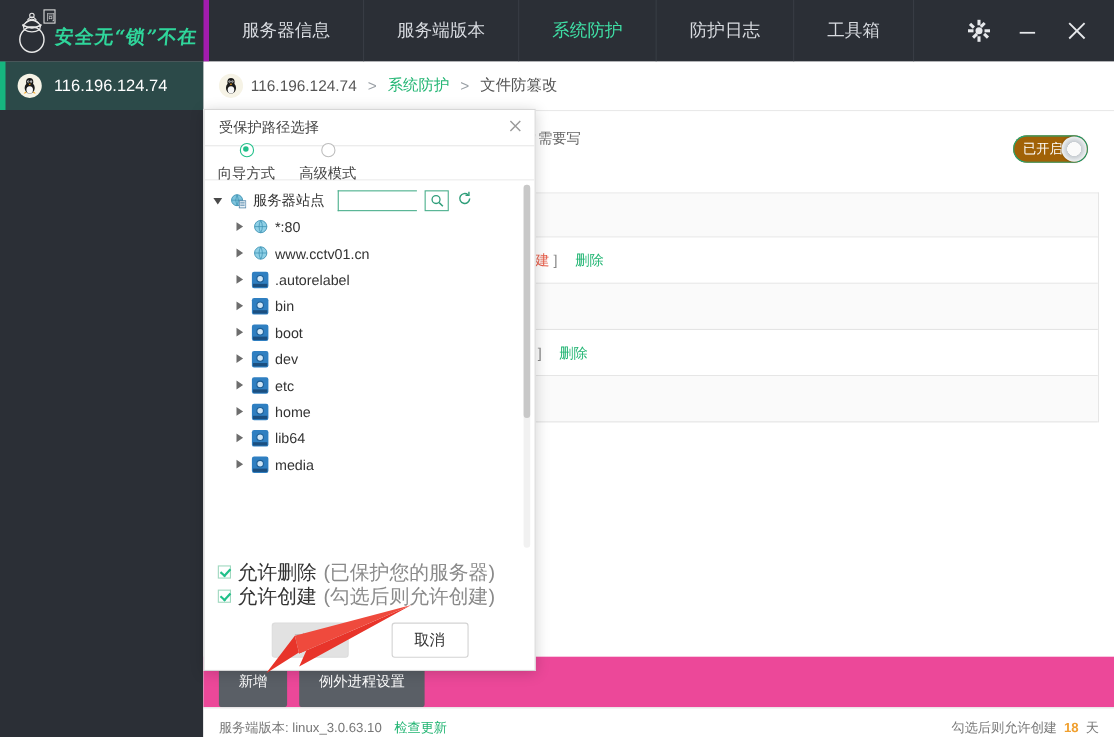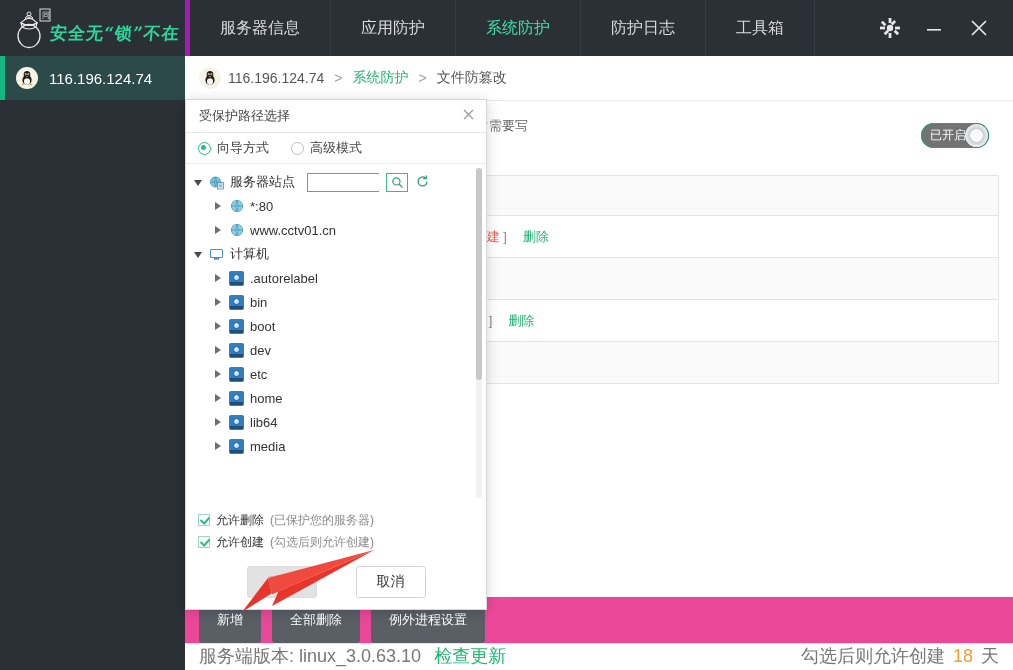--- a/index.html
+++ b/index.html
@@ -67,21 +67,21 @@
   .crumb .lnk{color:#22b573;cursor:pointer;}
   .crumb .cur{color:#555;}
 
   
   .main{flex:1;position:relative;padding:14px 14px 0 14px;box-sizing:border-box;min-height:0;}
   .notice{
     font-size:13px;color:#666;line-height:22px;padding-left:4px;width:530px;
   }
   .toggle{
     position:absolute;right:24px;top:22px;width:68px;height:25px;border-radius:13px;
-    background:#737373;display:flex;align-items:center;cursor:pointer;
+    background:#a16207;display:flex;align-items:center;cursor:pointer;
     box-shadow:inset 0 0 0 1px #1aa97a;
     margin-left:16px;
   }
   .toggle span{color:#fff;font-size:12px;margin-left:9px;white-space:nowrap;}
   .knob{
     position:absolute;right:1px;top:1px;width:23px;height:23px;border-radius:50%;
     background:radial-gradient(circle at 50% 50%,#fafafa 38%,#c7ccd1 40%,#eef1f3 70%);
     box-shadow:0 0 2px rgba(0,0,0,.35);
   }
   .table{margin-top:16px;border:1px solid #e4e4e4;border-bottom:none;}
@@ -104,42 +104,42 @@
     background:#ec4899;
   }
   .btn-dark{
     background:#5a5f66;color:#fff;border:none;border-radius:3px;
     padding:7px 18px;font-size:13px;cursor:pointer;
     font-family:"Liberation Sans","DejaVu Sans",sans-serif;
   }
 
   
   .footer{
-    flex:0 0 26px;display:flex;align-items:flex-start;justify-content:space-between;
-    border-top:1px solid #e4e4e4;font-size:18px;color:#777;padding:0 14px;background:#fff;
+    flex:0 0 26px;display:flex;align-items:flex-end;justify-content:space-between;
+    border-top:1px solid #e4e4e4;font-size:12px;color:#777;padding:0 14px;background:#fff;
   }
   .footer .upd{color:#22b573;cursor:pointer;margin-left:8px;}
-  .footer .days{color:#f0a030;font-weight:normal;margin:12px 3px;}
+  .footer .days{color:#f0a030;font-weight:bold;margin:12px 3px;}
 
   
   .dialog{
     position:absolute;left:185px;top:99px;width:302px;
     background:#fff;border:1px solid #d7d7d7;box-shadow:0 2px 12px rgba(0,0,0,.18);
     z-index:40;box-sizing:border-box;
   }
   .dlg-head{
     height:32px;display:flex;align-items:center;justify-content:space-between;
     padding:0 10px 0 13px;font-size:13px;color:#444;border-bottom:1px solid #e8e8e8;
   }
   .dlg-x{color:#999;font-size:16px;cursor:pointer;line-height:1;}
   .dlg-modes{
     height:30px;display:flex;align-items:center;gap:22px;padding-left:12px;
     border-bottom:1px solid #ececec;font-size:13px;color:#444;
   }
-  .radio{display:flex;align-items:center;gap:6px;cursor:pointer;}
+  .radio{display:flex;align-items:center;gap:6px;cursor:pointer;flex-direction:column;}
   .rdot{
     width:11px;height:11px;border-radius:50%;border:1px solid #bdbdbd;background:#fff;
     display:inline-block;position:relative;flex:0 0 11px;
   }
   .radio.on .rdot{border-color:#21c08a;}
   .radio.on .rdot:after{
     content:"";position:absolute;left:2px;top:2px;width:5px;height:5px;border-radius:50%;background:#21c08a;
   }
   .tree{
     height:341px;overflow:hidden;position:relative;padding:6px 0 0 6px;box-sizing:border-box;
@@ -181,21 +181,21 @@
     width:22px;height:19px;border:1px solid #4aaf8c;background:#fff;cursor:pointer;
     display:flex;align-items:center;justify-content:center;color:#2f9e7a;font-size:12px;
     box-sizing:border-box;
   }
   .refresh{color:#2f9e7a;font-size:15px;cursor:pointer;line-height:1;}
   .tscroll{
     position:absolute;right:4px;top:4px;width:6px;height:330px;background:#f1f1f1;border-radius:3px;
   }
   .tthumb{position:absolute;left:0;top:0;width:6px;height:212px;background:#c8c8c8;border-radius:3px;}
   .dlg-checks{padding:4px 0 2px 12px;}
-  .chkline{display:flex;align-items:center;gap:6px;height:22px;font-size:12px;color:#333;cursor:pointer;}
+  .chkline{display:flex;align-items:center;gap:6px;height:22px;font-size:18px;color:#333;cursor:pointer;}
   .chk{
     width:12px;height:12px;flex:0 0 12px;border:1px solid #9fd8bf;background:#fff;
     position:relative;box-sizing:border-box;
   }
   .chk.on:after{
     content:"";position:absolute;left:3px;top:0px;width:4px;height:7px;
     border:solid #21c08a;border-width:0 2px 2px 0;transform:rotate(42deg);
   }
   .chkline .hint{color:#8a8a8a;}
   .dlg-foot{
@@ -230,21 +230,21 @@
           <path d="M13 18 q8 5 16 0 l-1 4 q-7 4 -14 0 z" fill="none" stroke="#e8e8e8" stroke-width="1.1"></path>
           <rect x="32" y="4" width="10" height="12" fill="none" stroke="#dcdcdc" stroke-width="1"></rect>
           <text x="34" y="13" font-size="8" fill="#dcdcdc" font-family="DejaVu Serif, serif">同</text>
         </svg>
       </div>
       <div class="logo-text">安全无“锁”不在</div>
     </div>
 
     <div class="nav">
       <div class="nav-tab">服务器信息</div>
-      <div class="nav-tab">应用防护</div>
+      <div class="nav-tab">服务端版本</div>
       <div class="nav-tab active">系统防护</div>
       <div class="nav-tab">防护日志</div>
       <div class="nav-tab">工具箱</div>
     </div>
 
     <div class="wincontrols">
       <span class="wc">
         <svg width="22" height="22" viewBox="0 0 22 22">
           <g fill="#e6e8eb">
             <circle cx="11" cy="11" r="3.2"></circle>
@@ -358,21 +358,20 @@
               <span>]</span>
             </span>
             <span class="del-link">删除</span>
           </div>
           <div class="trow r2"></div>
         </div>
       </div>
 
       <div class="actionbar">
         <button class="btn-dark">新增</button>
-        <button class="btn-dark">全部删除</button>
         <button class="btn-dark">例外进程设置</button>
       </div>
 
       <div class="footer">
         <div>
           <span>服务端版本: linux_3.0.63.10</span>
           <span class="upd">检查更新</span>
         </div>
         <div>
           <span>勾选后则允许创建</span>
@@ -454,30 +453,20 @@
         <span class="arrow right"></span>
         <span class="ico globe">
           <svg width="14" height="14" viewBox="0 0 14 14">
             <circle cx="7" cy="7" r="5.6" fill="#8fd0e6" stroke="#3f93b5" stroke-width=".8"></circle>
             <path d="M1.4 7 h11.2 M7 1.4 q3 5.6 0 11.2 M7 1.4 q-3 5.6 0 11.2" stroke="#3f93b5" stroke-width=".7" fill="none"></path>
           </svg>
         </span>
         <span>www.cctv01.cn</span>
       </div>
 
-      <div class="tnode lvl1">
-        <span class="arrow down"></span>
-        <span class="ico pc">
-          <svg width="15" height="15" viewBox="0 0 15 15">
-            <rect x="1.5" y="2.5" width="12" height="8" rx="1" fill="#fff" stroke="#4a8fc0" stroke-width="1.1"></rect>
-            <rect x="5" y="11" width="5" height="1.6" fill="#4a8fc0"></rect>
-          </svg>
-        </span>
-        <span>计算机</span>
-      </div>
 
       <div class="tnode lvl2">
         <span class="arrow right"></span>
         <span class="ico drive"></span>
         <span>.autorelabel</span>
       </div>
       <div class="tnode lvl2">
         <span class="arrow right"></span>
         <span class="ico drive"></span>
         <span>bin</span>

